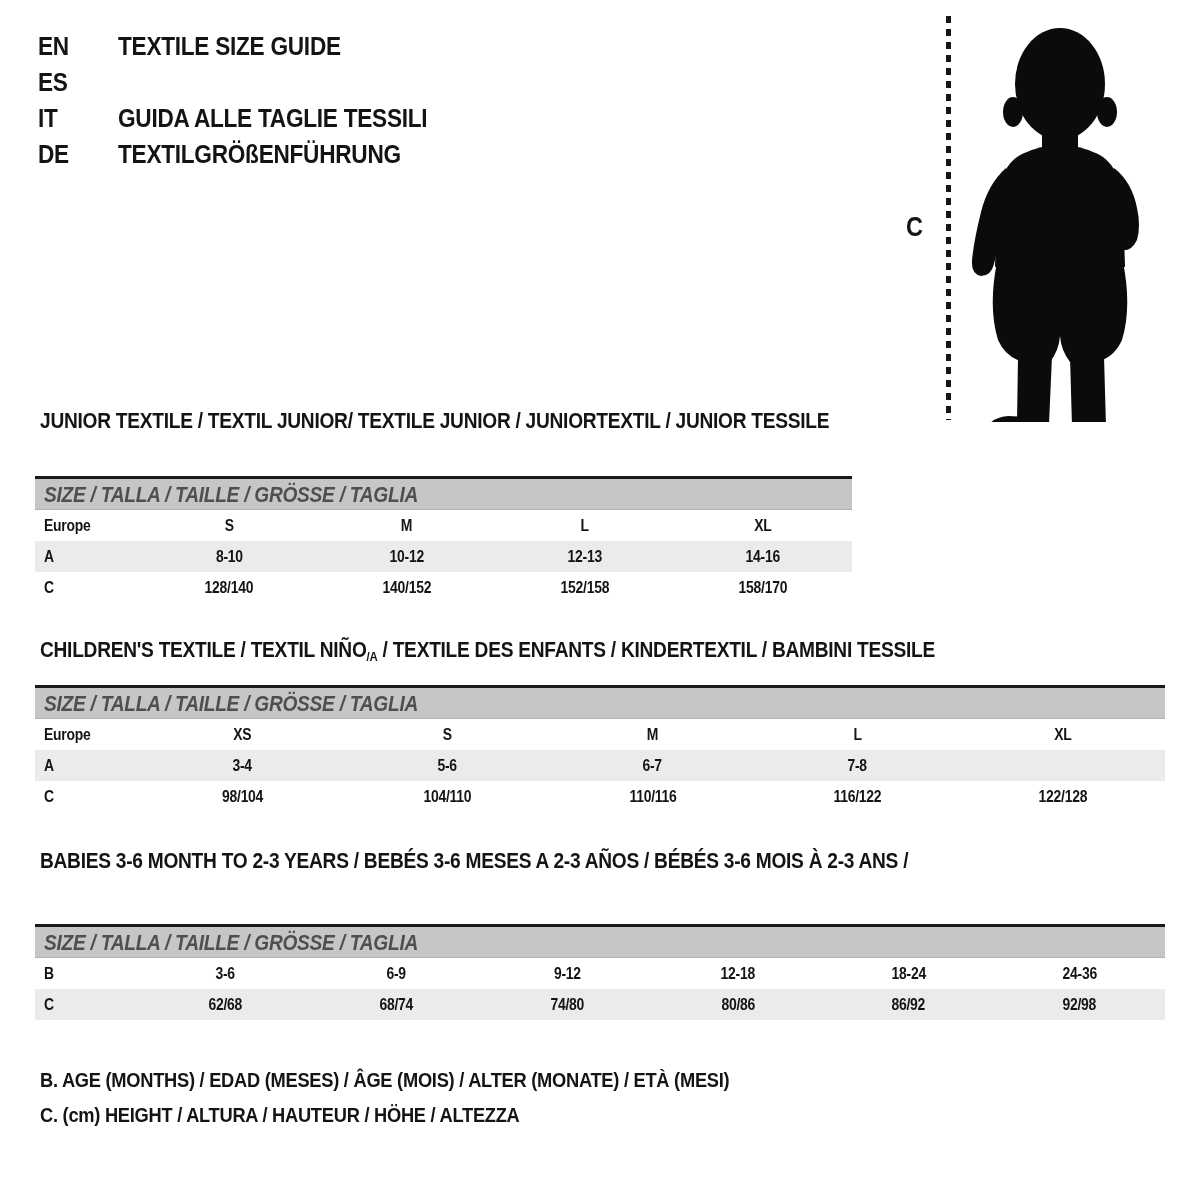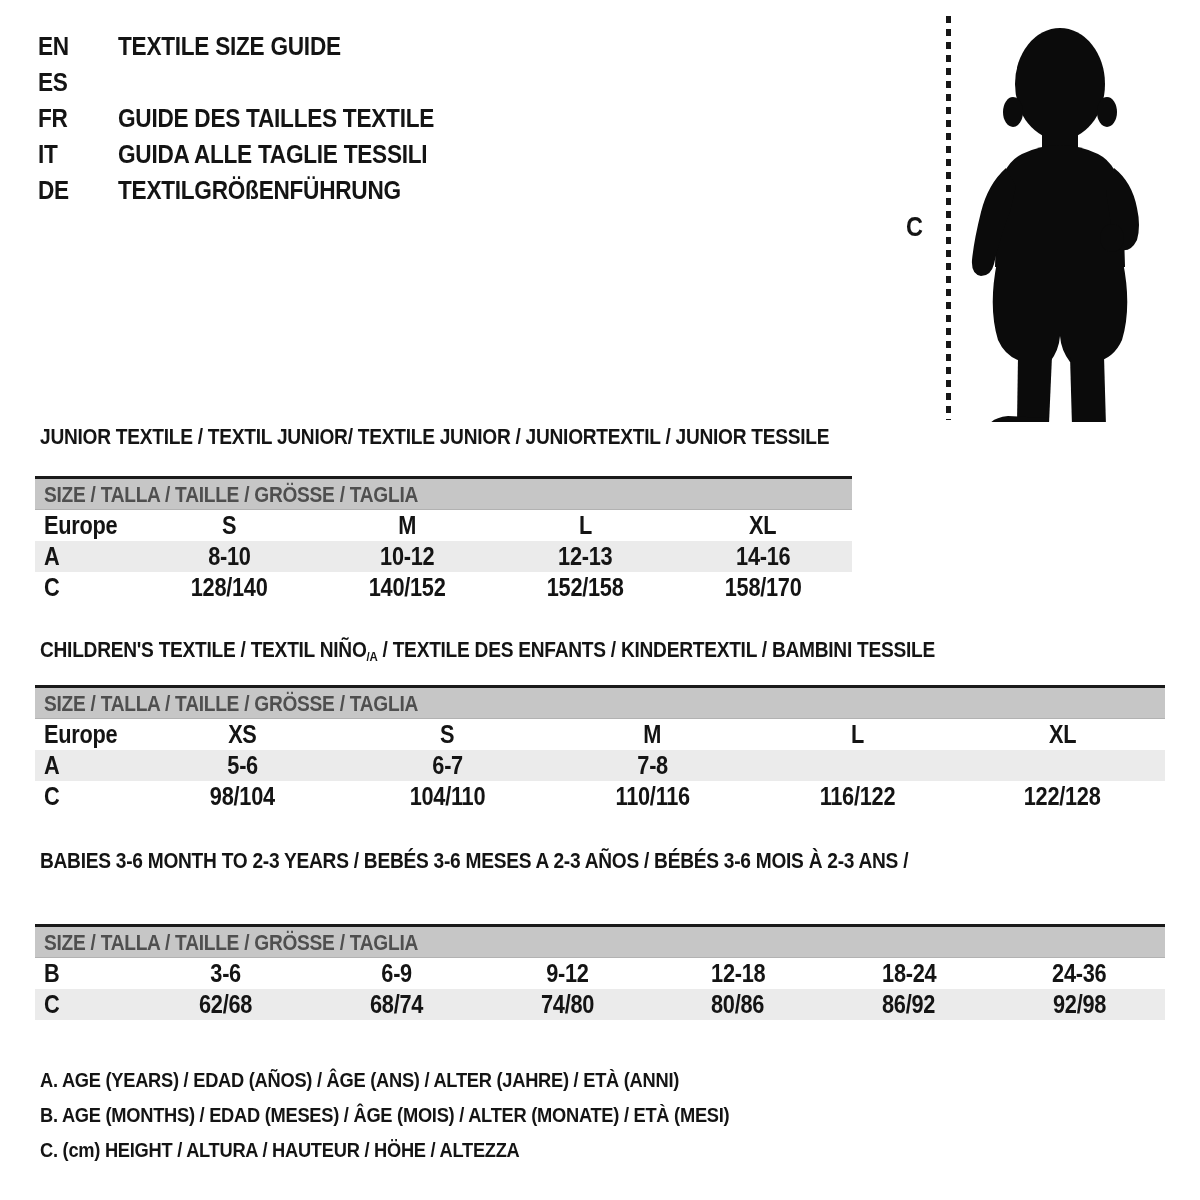--- a/index.html
+++ b/index.html
@@ -24,22 +24,22 @@
   .measure-label{position:absolute;left:906px;top:212px;font-weight:700;font-size:27px;}
   .baby-svg{position:absolute;left:960px;top:22px;width:200px;height:400px;}
 
   
   .sec-heading{position:absolute;left:40px;font-weight:700;font-size:22px;line-height:26px;}
   .sub{font-size:.6em;vertical-align:-4px;}
 
   
   .tbl{position:absolute;}
   .tbl-head{height:30px;line-height:31px;background:#c6c6c6;border-top:3px solid #1a1a1a;
-    border-bottom:1px solid #b2b2b2;padding-left:9px;font-weight:700;font-size:22px;color:#4f4f4f;}
-  .tbl-row{display:grid;height:31px;line-height:31px;font-weight:700;font-size:25px;}
+    border-bottom:1px solid #b2b2b2;padding-left:9px;font-weight:700;font-size:22px;color:#4f4f4f;font-style:italic;}
+  .tbl-row{display:grid;height:31px;line-height:31px;font-weight:700;font-size:16px;}
   .tbl-row.shaded{background:#ebebeb;}
   .cell{overflow:visible;}
   .cell.label{padding-left:9px;text-align:left;}
   .cell.val{text-align:center;}
 
   
   .legend{position:absolute;left:40px;top:1062px;}
   .legend-line{height:35px;line-height:35px;font-weight:700;font-size:21px;}
 </style>
 </head>
@@ -47,24 +47,20 @@
 
 <div id="canvas">
 
   <div class="lang-list">
       <div class="lang-row">
         <span class="lang-code"><span class="cx">EN</span></span>
         <span class="lang-title"><span class="cx">TEXTILE SIZE GUIDE</span></span>
       </div>
       <div class="lang-row">
         <span class="lang-code"><span class="cx">ES</span></span>
-      </div>
-      <div class="lang-row">
-        <span class="lang-code"><span class="cx">FR</span></span>
-        <span class="lang-title"><span class="cx">GUIDE DES TAILLES TEXTILE</span></span>
       </div>
       <div class="lang-row">
         <span class="lang-code"><span class="cx">IT</span></span>
         <span class="lang-title"><span class="cx">GUIDA ALLE TAGLIE TESSILI</span></span>
       </div>
       <div class="lang-row">
         <span class="lang-code"><span class="cx">DE</span></span>
         <span class="lang-title"><span class="cx">TEXTILGRÖßENFÜHRUNG</span></span>
       </div>
     </div>
@@ -82,21 +78,21 @@
       <path d="M154,146 Q172,160 177,186 Q181,204 177,218 Q170,232 158,227 Q149,222 151,204 L146,168 Z"></path>
       <ellipse cx="152" cy="216" rx="12" ry="14"></ellipse>
       <path d="M37,240 Q28,285 38,318 Q46,336 64,340 L90,340 Q99,328 100,314 Q101,328 110,340 L136,340 Q154,336 162,318 Q172,285 163,240 Z"></path>
       <path d="M58,334 L92,334 L89,402 L57,402 Z"></path>
       <path d="M110,334 L144,334 L146,404 L112,404 Z"></path>
       <path d="M28,406 Q30,396 48,394 L89,396 L89,412 Q78,418 58,418 Q36,418 28,410 Z"></path>
       <path d="M112,402 L146,400 Q170,404 178,412 Q180,420 162,421 L121,419 Q112,414 112,402 Z"></path>
     </g>
   </svg>
 
-  <div class="sec-heading" style="top:424px">
+  <div class="sec-heading" style="top:408px">
     <span class="cx">JUNIOR TEXTILE / TEXTIL JUNIOR/ TEXTILE JUNIOR / JUNIORTEXTIL / JUNIOR TESSILE</span>
   </div>
   <div class="tbl" style="left:35px;top:476px;width:817px">
       <div class="tbl-head"><span class="cx">SIZE / TALLA / TAILLE / GRÖSSE / TAGLIA</span></div>
       <div class="tbl-row" style="grid-template-columns: 105px repeat(4, 1fr);">
         <div class="cell label"><span class="cx">Europe</span></div>
         <div class="cell val"><span class="cx cx-c">S</span></div>
         <div class="cell val"><span class="cx cx-c">M</span></div>
         <div class="cell val"><span class="cx cx-c">L</span></div>
         <div class="cell val"><span class="cx cx-c">XL</span></div>
@@ -125,20 +121,21 @@
       <div class="tbl-row" style="grid-template-columns: 105px repeat(5, 1fr);">
         <div class="cell label"><span class="cx">Europe</span></div>
         <div class="cell val"><span class="cx cx-c">XS</span></div>
         <div class="cell val"><span class="cx cx-c">S</span></div>
         <div class="cell val"><span class="cx cx-c">M</span></div>
         <div class="cell val"><span class="cx cx-c">L</span></div>
         <div class="cell val"><span class="cx cx-c">XL</span></div>
       </div>
       <div class="tbl-row shaded" style="grid-template-columns: 105px repeat(5, 1fr);">
         <div class="cell label"><span class="cx">A</span></div>
+        <div class="cell val"><span class="cx cx-c">3-4</span></div>
         <div class="cell val"><span class="cx cx-c">5-6</span></div>
         <div class="cell val"><span class="cx cx-c">6-7</span></div>
         <div class="cell val"><span class="cx cx-c">7-8</span></div>
       </div>
       <div class="tbl-row" style="grid-template-columns: 105px repeat(5, 1fr);">
         <div class="cell label"><span class="cx">C</span></div>
         <div class="cell val"><span class="cx cx-c">98/104</span></div>
         <div class="cell val"><span class="cx cx-c">104/110</span></div>
         <div class="cell val"><span class="cx cx-c">110/116</span></div>
         <div class="cell val"><span class="cx cx-c">116/122</span></div>
@@ -165,18 +162,17 @@
         <div class="cell val"><span class="cx cx-c">62/68</span></div>
         <div class="cell val"><span class="cx cx-c">68/74</span></div>
         <div class="cell val"><span class="cx cx-c">74/80</span></div>
         <div class="cell val"><span class="cx cx-c">80/86</span></div>
         <div class="cell val"><span class="cx cx-c">86/92</span></div>
         <div class="cell val"><span class="cx cx-c">92/98</span></div>
       </div>
     </div>
 
   <div class="legend">
-      <div class="legend-line"><span class="cx">A. AGE (YEARS) / EDAD (AÑOS) / ÂGE (ANS) / ALTER (JAHRE) / ETÀ (ANNI)</span></div>
       <div class="legend-line"><span class="cx">B. AGE (MONTHS) / EDAD (MESES) / ÂGE (MOIS) / ALTER (MONATE) / ETÀ (MESI)</span></div>
       <div class="legend-line"><span class="cx">C. (cm) HEIGHT / ALTURA / HAUTEUR / HÖHE / ALTEZZA</span></div>
     </div>
 
 </div>
 
 </body></html>

